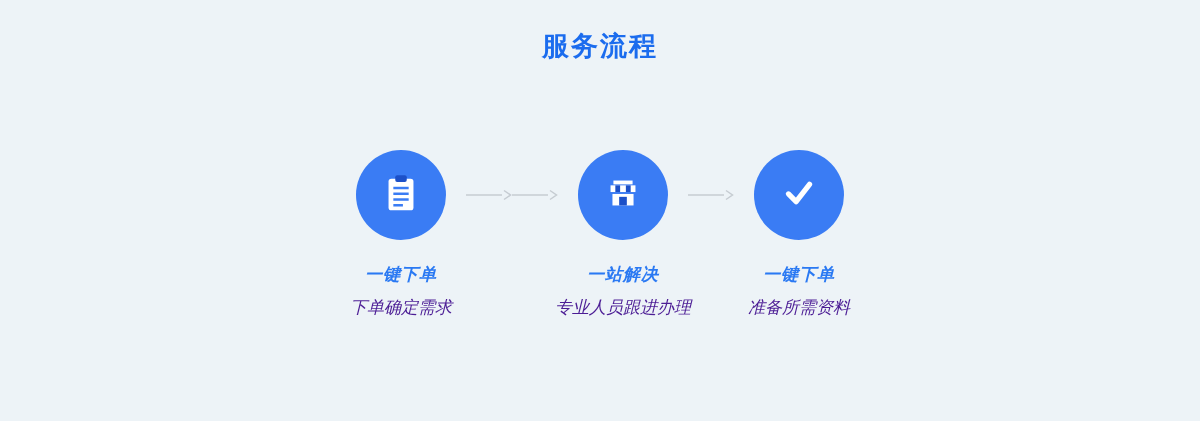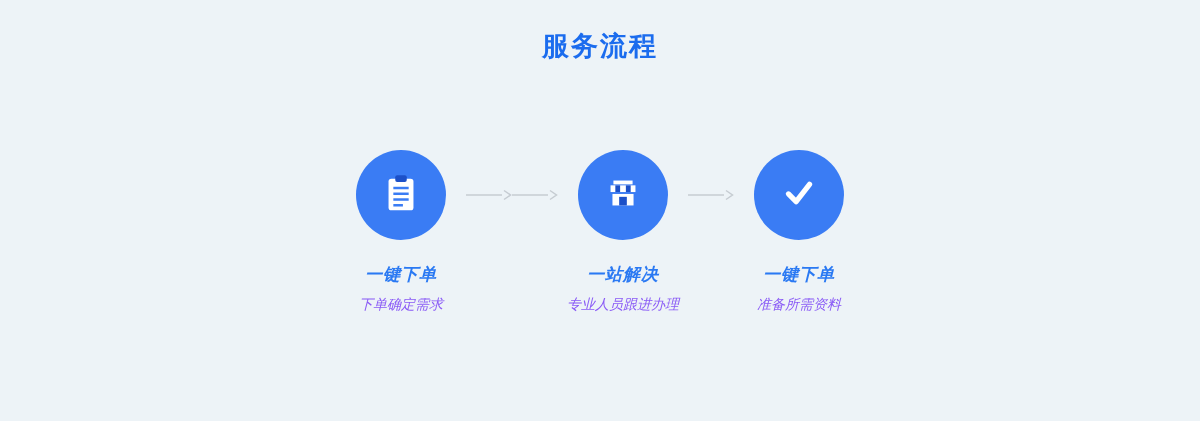--- a/index.html
+++ b/index.html
@@ -73,22 +73,22 @@
   .step-title {
     margin-top: 23px;
     font-size: 17px;
     font-weight: bold;
     color: #2a79f3;
     letter-spacing: 1px;
     white-space: nowrap;
   }
   .step-desc {
     margin-top: 10px;
-    font-size: 14px;
-    color: #8b5cf6;
+    font-size: 17px;
+    color: #4c1d95;
     white-space: nowrap;
   }
   .arrow {
     width: 46px;
     margin-top: 39px;
     flex-shrink: 0;
     display: flex;
     justify-content: center;
   }
 </style>

